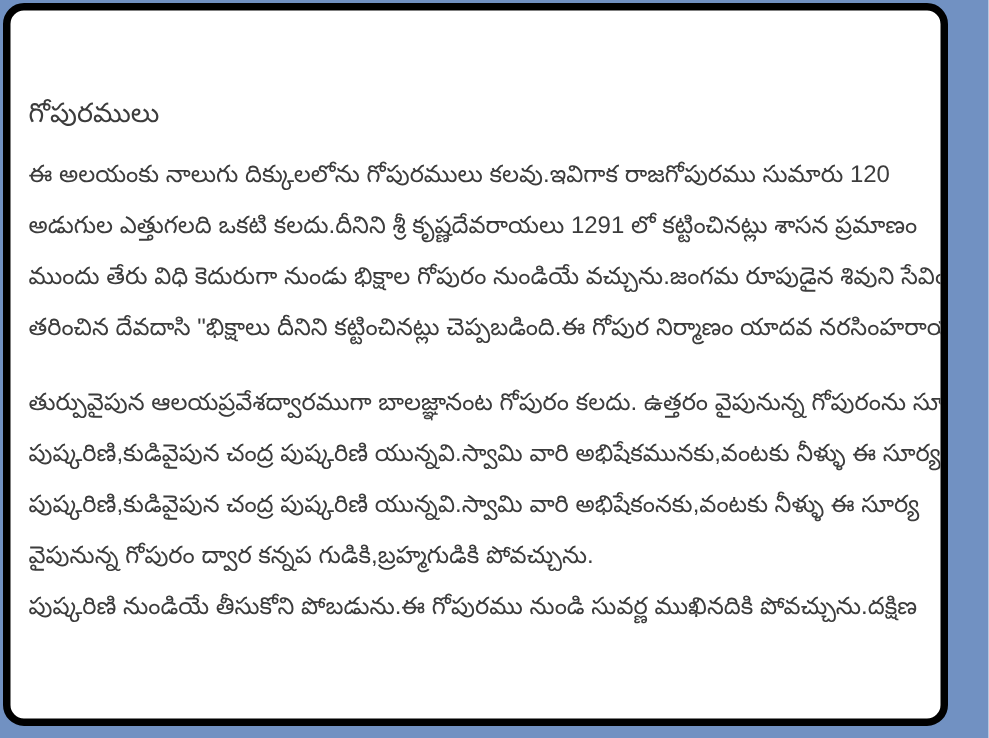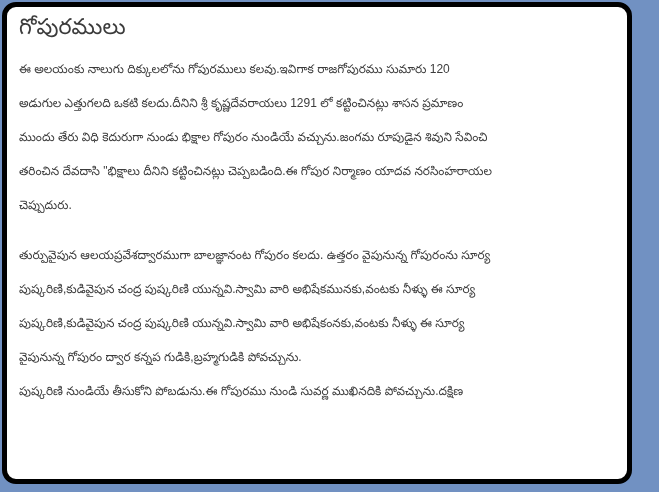--- a/index.html
+++ b/index.html
@@ -17,46 +17,46 @@
     left: 2px; top: 2px;
     width: 630px; height: 482px;
     background: var(--card-background, #ffffff);
     border: 5px solid var(--card-border-color, #000000);
     border-radius: 14px;
     padding: 5px 12px 4px 12px;
     color: var(--text-color, #3c3c3c);
     overflow: hidden;
   }
   .doc-title {
-    font-size: 22px;
+    font-size: 18px;
     font-weight: normal;
     line-height: 30px;
     margin-bottom: 10px;
     white-space: nowrap;
+    margin-top: 48px;
   }
   .paragraph { margin: 0; }
   .paragraph + .paragraph { margin-top: 16px; }
   .line {
-    font-size: 12px;
+    font-size: 16px;
     line-height: 34px;
     white-space: nowrap;
   }
 </style>
 </head>
 <body>
 
 <div class="document-card">
   <h1 class="doc-title">గోపురములు</h1>
   <div>
       <div class="paragraph">
         <div class="line">ఈ అలయంకు నాలుగు దిక్కులలోను గోపురములు కలవు.ఇవిగాక రాజగోపురము సుమారు 120</div>
         <div class="line">అడుగుల ఎత్తుగలది ఒకటి కలదు.దీనిని శ్రీ కృష్ణదేవరాయలు 1291 లో కట్టించినట్లు శాసన ప్రమాణం</div>
         <div class="line">ముందు తేరు విధి కెదురుగా నుండు భిక్షాల గోపురం నుండియే వచ్చును.జంగమ రూపుడైన శివుని సేవించి</div>
         <div class="line">తరించిన దేవదాసి "భిక్షాలు దీనిని కట్టించినట్లు చెప్పబడింది.ఈ గోపుర నిర్మాణం యాదవ నరసింహరాయల</div>
-        <div class="line">చెప్పుదురు.</div>
       </div>
       <div class="paragraph">
         <div class="line">తుర్పువైపున ఆలయప్రవేశద్వారముగా బాలజ్ఞానంట గోపురం కలదు. ఉత్తరం వైపునున్న గోపురంను సూర్య</div>
         <div class="line">పుష్కరిణి,కుడివైపున చంద్ర పుష్కరిణి యున్నవి.స్వామి వారి అభిషేకమునకు,వంటకు నీళ్ళు ఈ సూర్య</div>
         <div class="line">పుష్కరిణి,కుడివైపున చంద్ర పుష్కరిణి యున్నవి.స్వామి వారి అభిషేకంనకు,వంటకు నీళ్ళు ఈ సూర్య</div>
         <div class="line">వైపునున్న గోపురం ద్వార కన్నప గుడికి,బ్రహ్మగుడికి పోవచ్చును.</div>
         <div class="line">పుష్కరిణి నుండియే తీసుకోని పోబడును.ఈ గోపురము నుండి సువర్ణ ముఖినదికి పోవచ్చును.దక్షిణ</div>
       </div>
     </div>
 </div>

